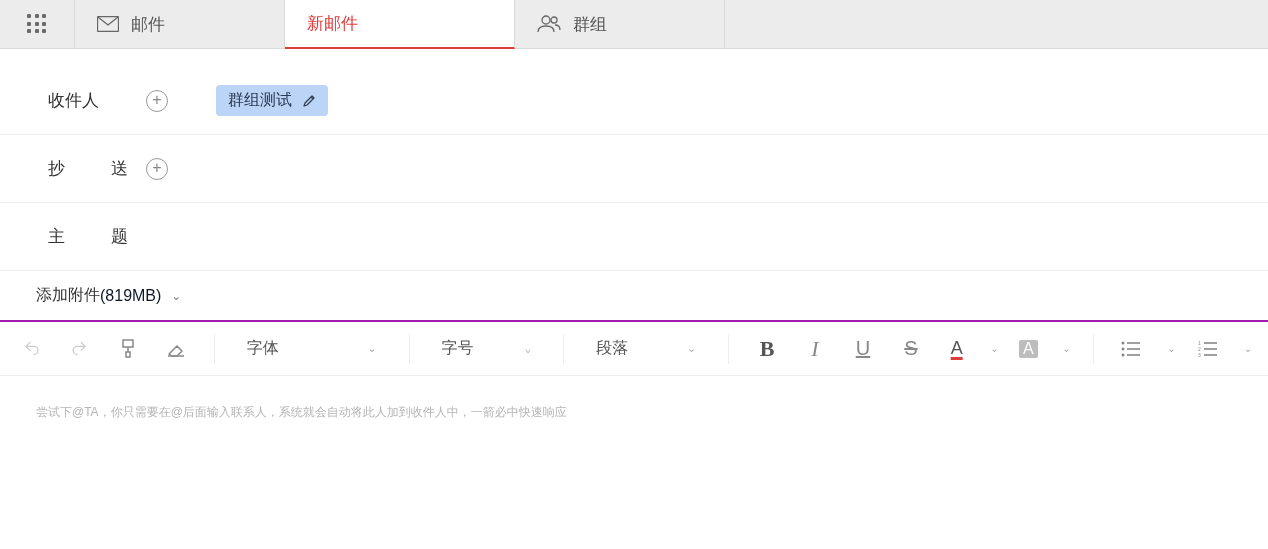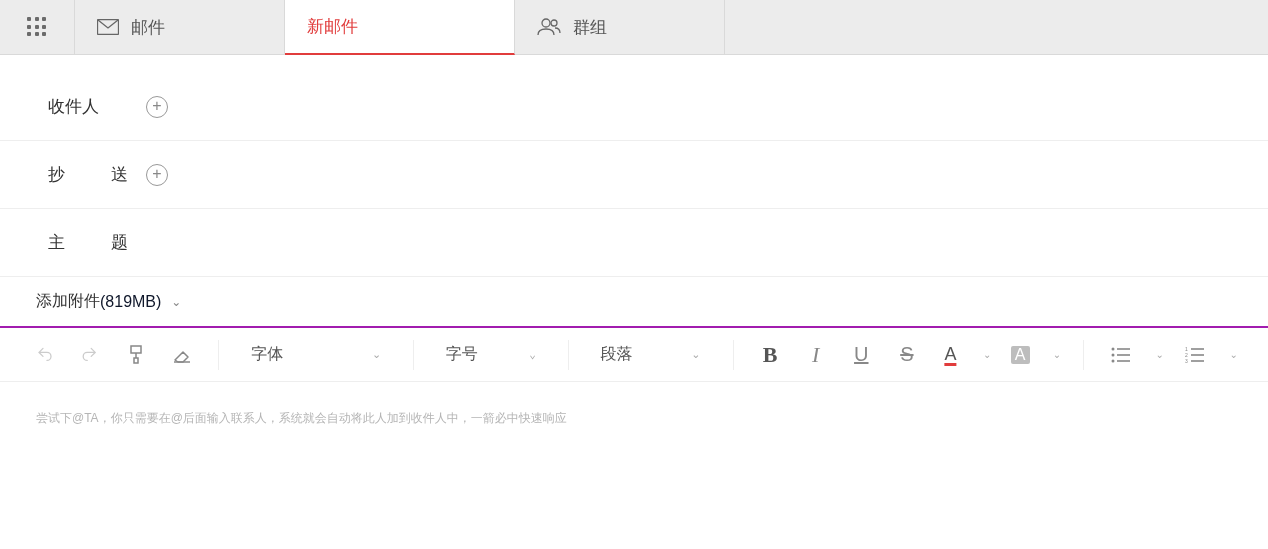--- a/index.html
+++ b/index.html
@@ -1,35 +1,35 @@
 <!DOCTYPE html>
 <html><head>
 <meta charset="utf-8">
 <style>
   * { box-sizing: border-box; margin: 0; padding: 0; }
   html, body { width: 1268px; height: 549px; font-family: "Microsoft YaHei", "PingFang SC", sans-serif; background: #fff; color: #333; }
-  .tabbar { height: 55px; background: #ececec; border-bottom: 1px solid #d9d9d9; display: flex; align-items: stretch; }
+  .tabbar { height: 49px; background: #ececec; border-bottom: 1px solid #d9d9d9; display: flex; align-items: stretch; }
   .apps-btn { width: 75px; display: flex; align-items: center; justify-content: center; border-right: 1px solid #d9d9d9; cursor: pointer; }
   .apps-grid { width: 20px; height: 20px; display: grid; grid-template-columns: repeat(3,1fr); grid-template-rows: repeat(3,1fr); gap: 3px; }
   .apps-grid span { background: #6b6b6b; width: 4px; height: 4px; border-radius: 1px; }
   .tab { display: flex; align-items: center; padding: 0 28px 0 22px; font-size: 17px; color: #555; border-right: 1px solid #d9d9d9; min-width: 210px; cursor: pointer; }
   .tab .ic { margin-right: 12px; display: inline-flex; }
   .tab.active { background: #fff; color: #e13c3c; border-bottom: 2px solid #e13c3c; margin-bottom: -1px; }
   .row { border-bottom: 1px solid #eee; padding: 0 48px; display: flex; align-items: center; min-height: 68px; }
   .row-label { width: 80px; font-size: 17px; color: #333; display: flex; justify-content: space-between; letter-spacing: 0; }
   .add-btn { width: 22px; height: 22px; border: 1.3px solid #999; border-radius: 50%; display: flex; align-items: center; justify-content: center; margin-left: 18px; cursor: pointer; }
   .add-btn::before { content: "+"; color: #888; font-size: 16px; line-height: 1; position: relative; top: -1px; }
   .row-content { flex: 1; padding-left: 48px; display: flex; align-items: center; }
   .chip { background: #bcd4f5; color: #2a3a55; padding: 5px 12px; border-radius: 4px; display: inline-flex; align-items: center; font-size: 16px; }
   .chip .edit-ic { margin-left: 10px; display: inline-flex; }
   .subject-input { border: none; outline: none; font-size: 17px; width: 100%; height: 32px; }
   .attach-row { padding: 14px 36px; border-bottom: 2px solid #a21caf; font-size: 16px; color: #333; display: flex; align-items: center; cursor: pointer; }
   .attach-row .size { color: #0f172a; }
   .attach-row .chev { margin-left: 10px; color: #888; font-size: 12px; }
-  .toolbar { border-bottom: 1px solid #eee; height: 54px; display: flex; align-items: center; padding: 0 30px; gap: 16px; }
+  .toolbar { border-bottom: 1px solid #eee; height: 54px; display: flex; align-items: center; padding: 0 16px; gap: 16px; }
   .tb-ic { width: 42px; height: 40px; display: flex; align-items: center; justify-content: center; color: #888; cursor: pointer; font-size: 18px; }
   .tb-ic.disabled { color: #ccc; cursor: default; }
   .tb-sep { width: 1px; height: 30px; background: #eee; margin: 0 6px; }
   .tb-dd { display: flex; align-items: center; padding: 0 10px; height: 40px; color: #555; font-size: 16px; cursor: pointer; min-width: 110px; justify-content: space-between; }
   .tb-dd .chev { color: #aaa; font-size: 11px; margin-left: 18px; }
   .tb-bold { font-weight: bold; font-family: "Times New Roman", serif; font-size: 22px; }
   .tb-ital { font-style: italic; font-family: "Times New Roman", serif; font-size: 22px; }
   .tb-und { text-decoration: underline; font-family: Arial; font-size: 20px; }
   .tb-strike { text-decoration: line-through; font-family: Arial; font-size: 20px; }
   .font-color { position: relative; }
@@ -76,20 +76,30 @@
           <path d="M18 10c3 0 5 2 5 5" fill="none" stroke="#666" stroke-width="1.3"></path>
         </svg>
     </span>
     <span>群组</span>
   </div>
 </div>
 
 <div class="row" style="margin-top:18px;">
   <span class="row-label">收件人</span>
   <span class="add-btn"></span>
+  <div class="row-content">
+    <span class="chip">
+      <span>群组测试</span>
+      <span class="edit-ic">
+        <svg width="14" height="14" viewBox="0 0 14 14">
+            <path d="M2 12l1-3 7-7 2 2-7 7-3 1z M9 3l2 2" fill="none" stroke="#2a3a55" stroke-width="1.2" stroke-linejoin="round"></path>
+          </svg>
+      </span>
+    </span>
+  </div>
 </div>
 
 <div class="row">
   <span class="row-label">
     <span>抄</span>
     <span>送</span>
   </span>
   <span class="add-btn"></span>
   <div class="row-content"></div>
 </div>

